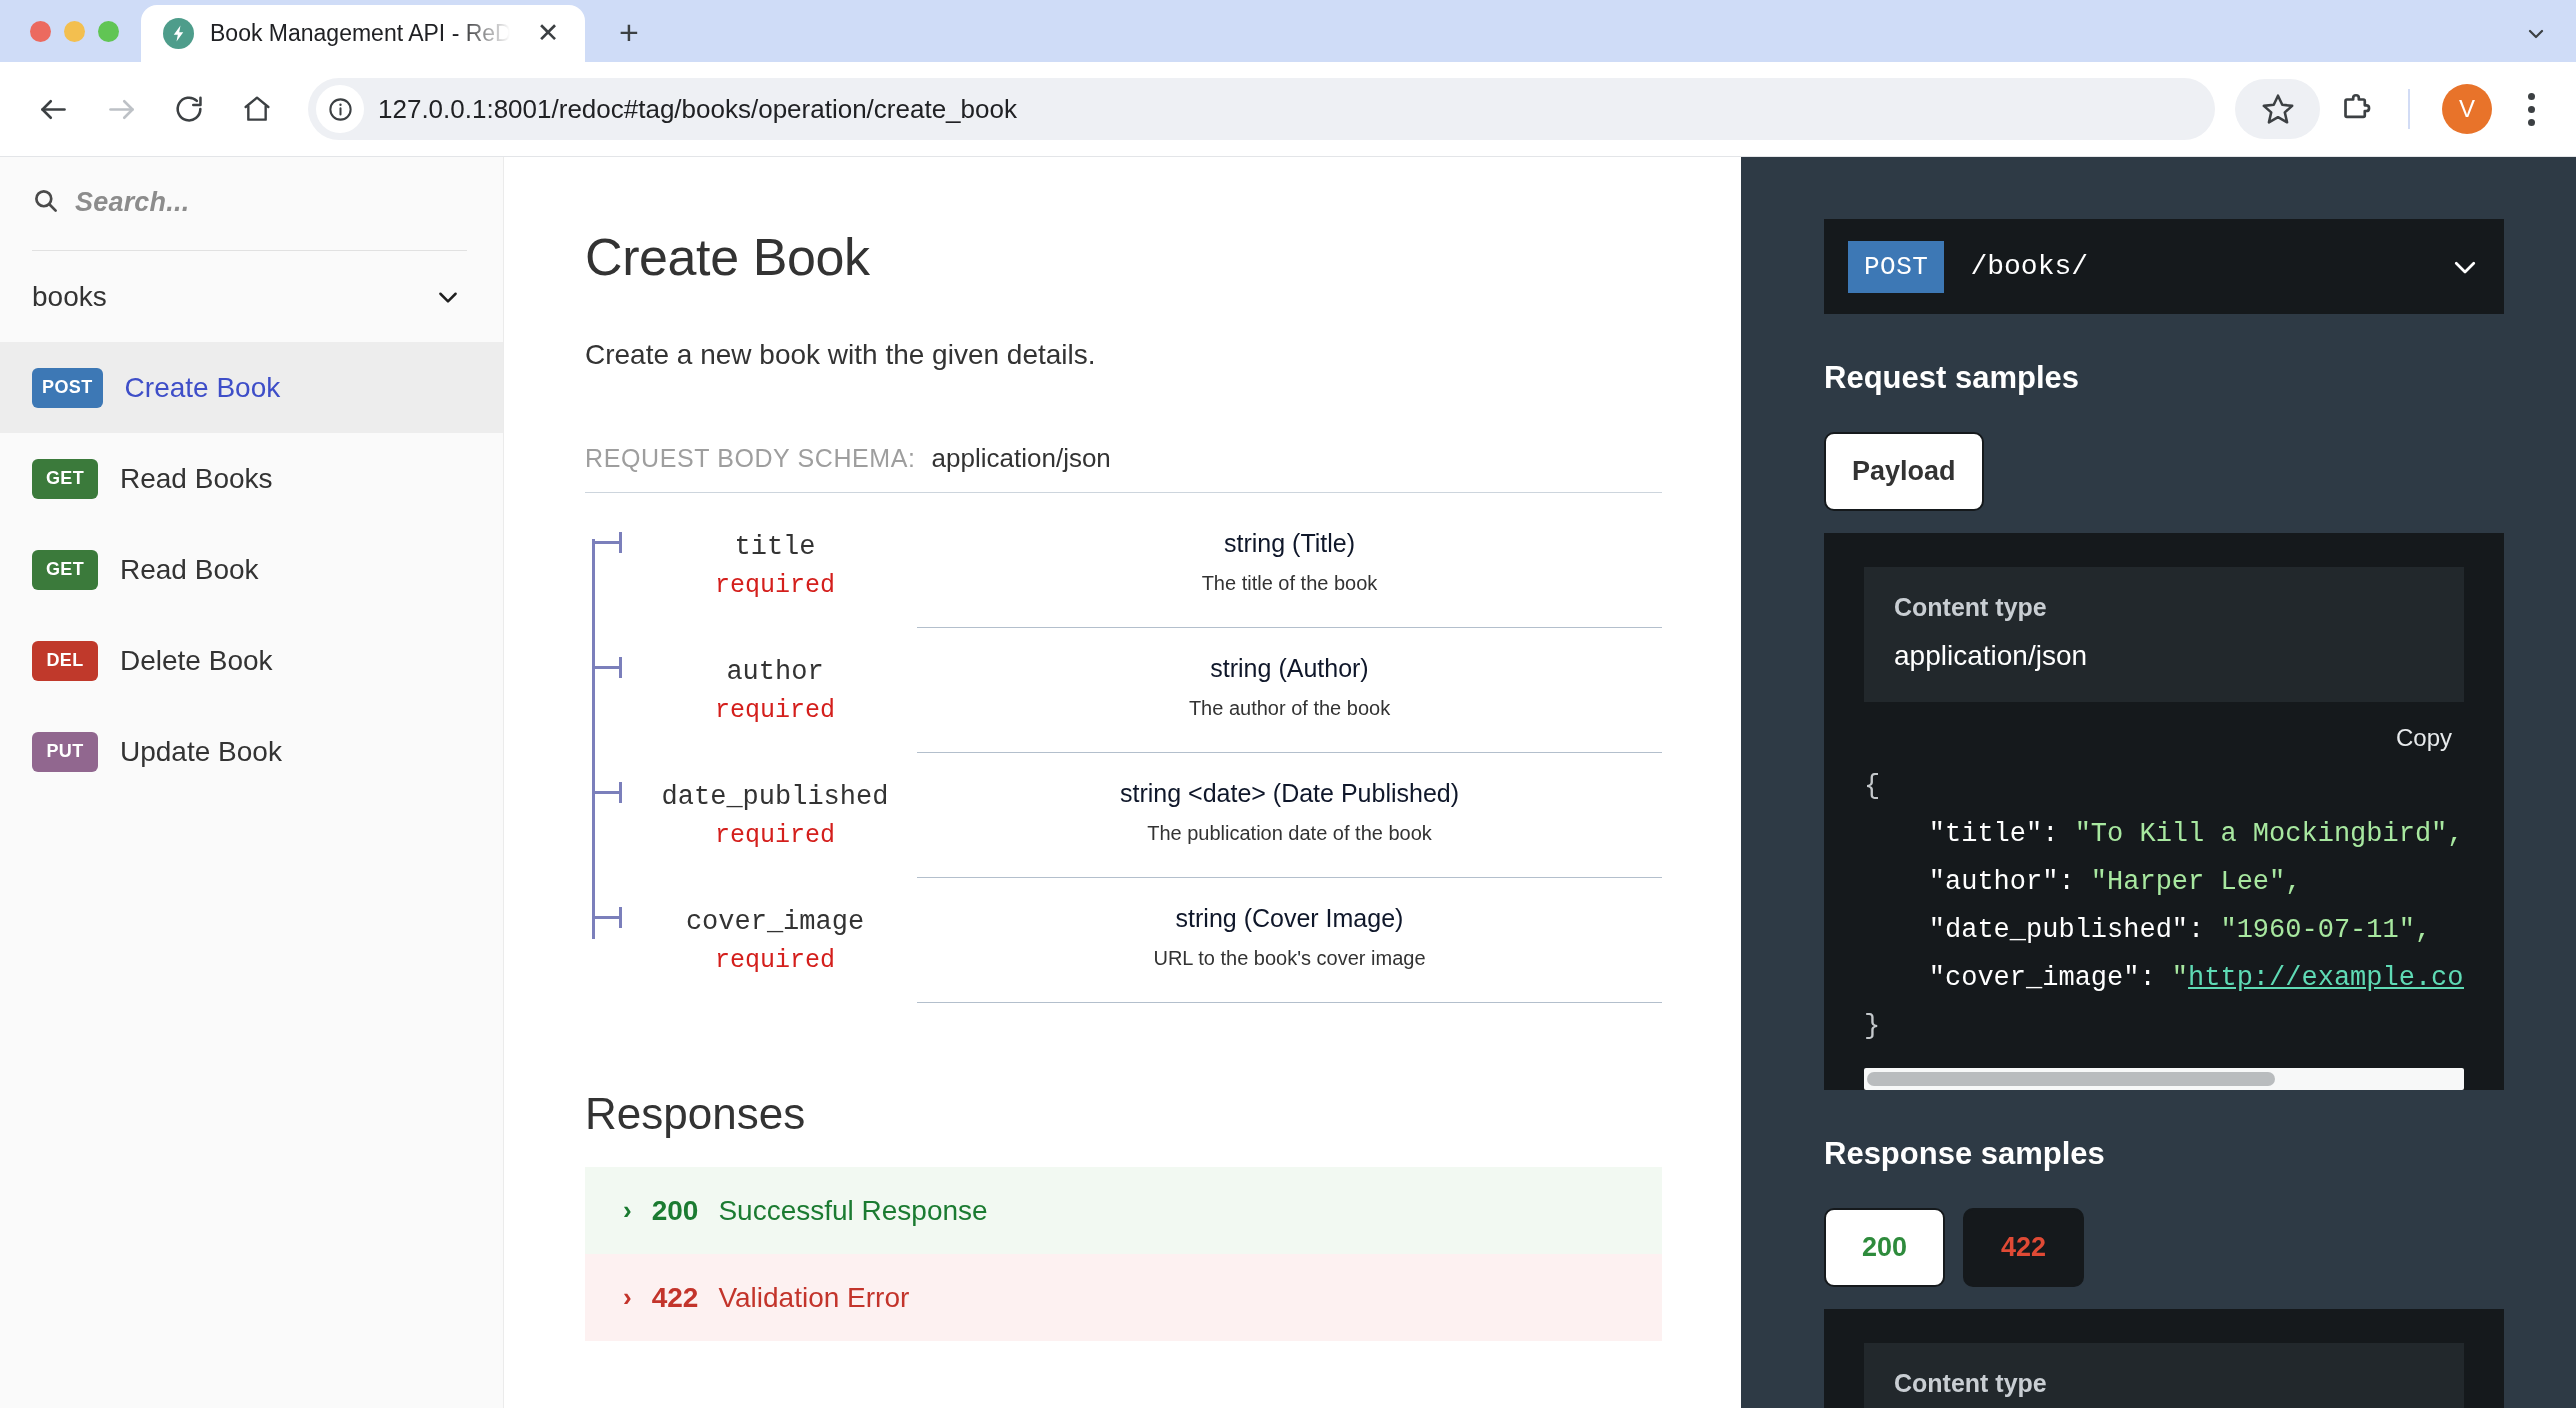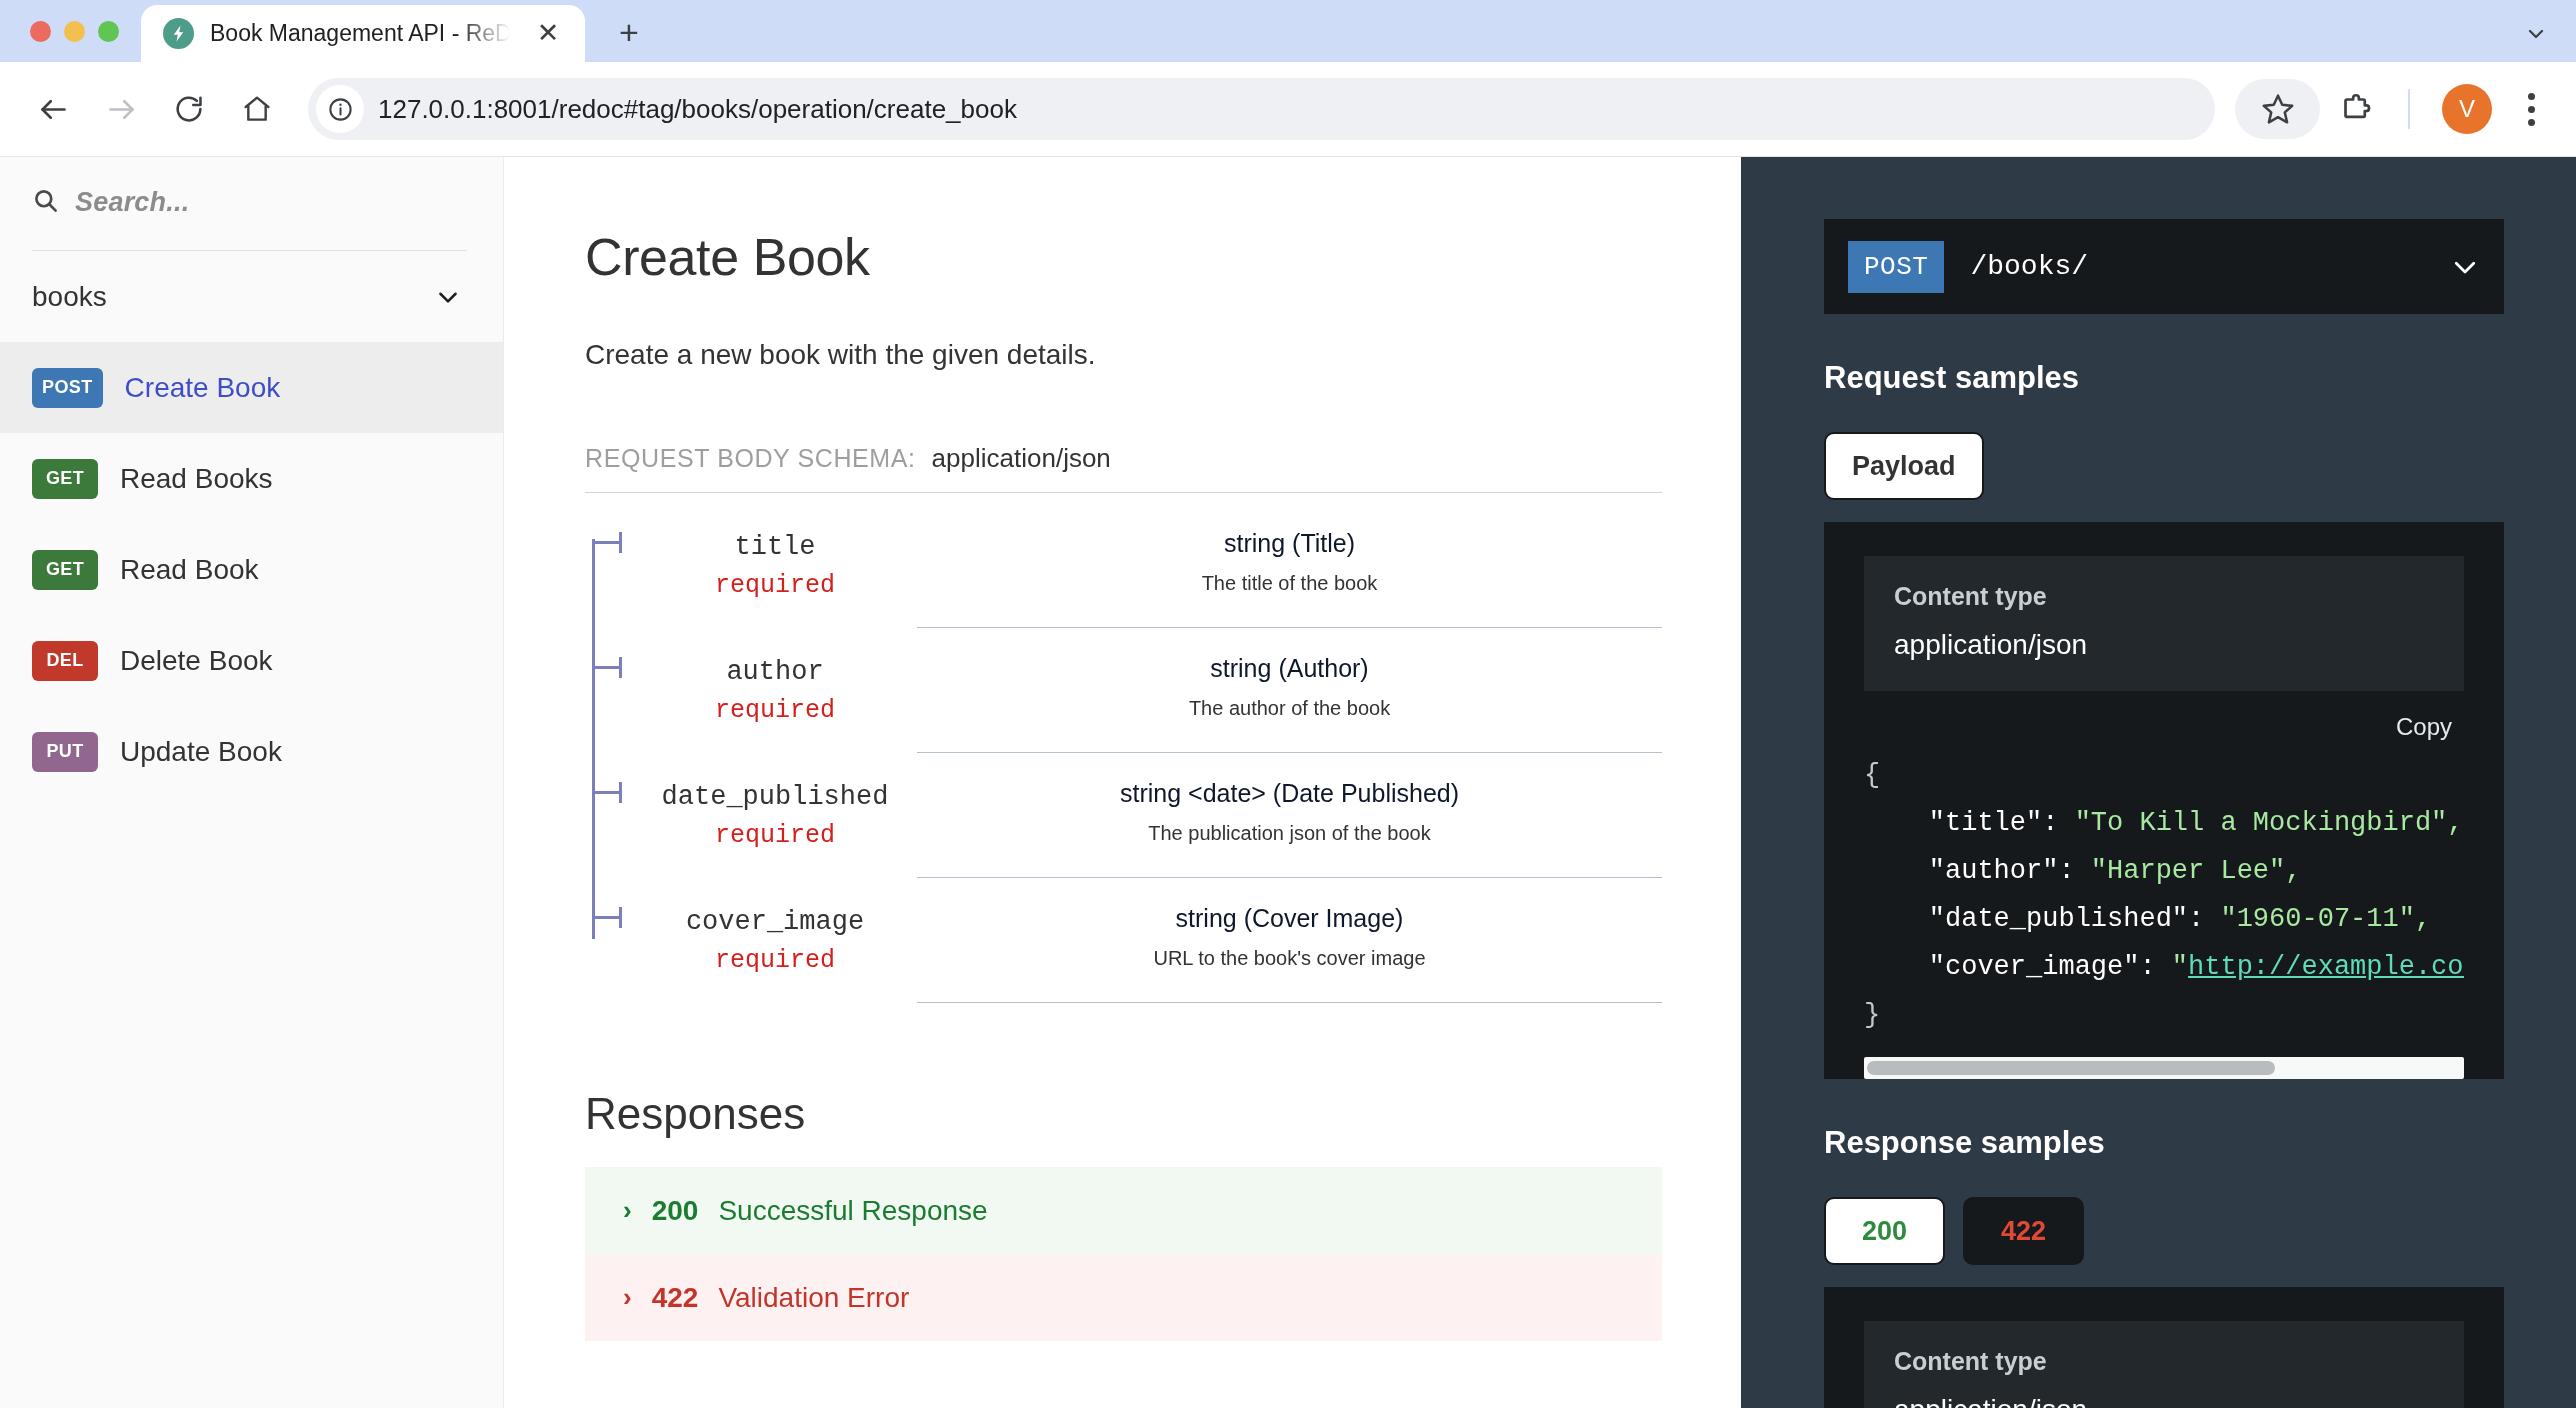--- a/index.html
+++ b/index.html
@@ -258,21 +258,21 @@
     font-family: "Liberation Mono", monospace;
     font-size: 28px; color: #ffffff;
   }
   .endpoint-chev { color: #ffffff; display:flex; }
 
   .panel-h { font-size: 31px; font-weight: bold; margin-top: 46px; color: #ffffff; }
 
   .tabs { display: flex; gap: 18px; margin-top: 36px; }
   .samp-tab {
     border-radius: 10px;
-    height: 68px; min-width: 121px;
+    height: 79px; min-width: 121px;
     display: flex; align-items: center; justify-content: center;
     font-size: 27px; font-weight: bold;
     padding: 0 26px;
     cursor: pointer;
     border: 2px solid #15191c;
   }
   .samp-tab.sel { background: #ffffff; color: #333333; }
   .samp-tab.unsel { background: #15191c; }
   .samp-tab.code200.sel { color: #2e8b3c; }
   .samp-tab.code422.unsel { color: #e04a35; }
@@ -469,21 +469,21 @@
         </div>
 
         <div class="prop-row">
           <span class="tick"></span>
           <div class="prop-left">
             <div class="prop-name">date_published</div>
             <div class="prop-required">required</div>
           </div>
           <div class="prop-right">
             <div class="prop-type">string &lt;date&gt; (Date Published)</div>
-            <div class="prop-desc">The publication json of the book</div>
+            <div class="prop-desc">The publication date of the book</div>
           </div>
         </div>
 
         <div class="prop-row">
           <span class="tick"></span>
           <div class="prop-left">
             <div class="prop-name">cover_image</div>
             <div class="prop-required">required</div>
           </div>
           <div class="prop-right">

